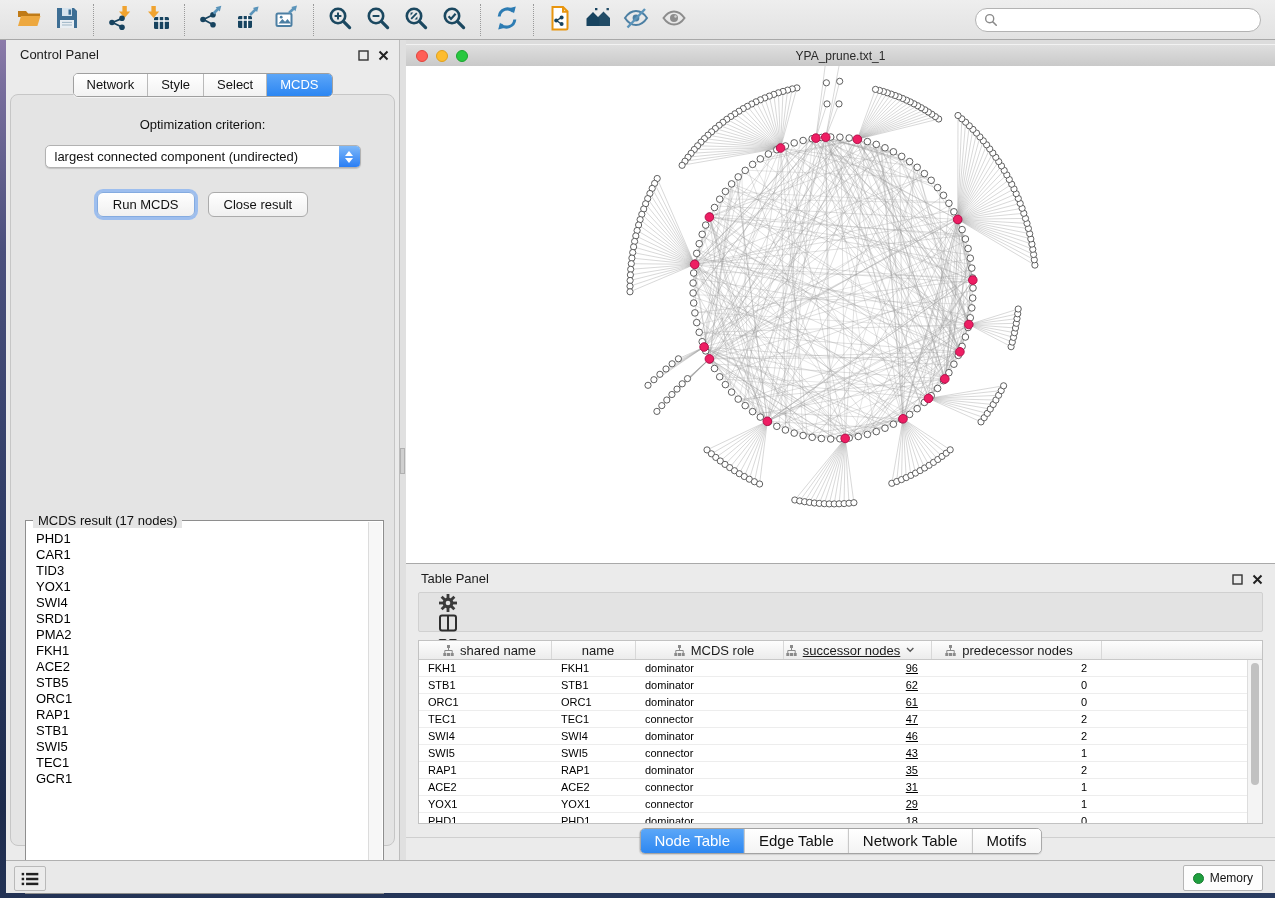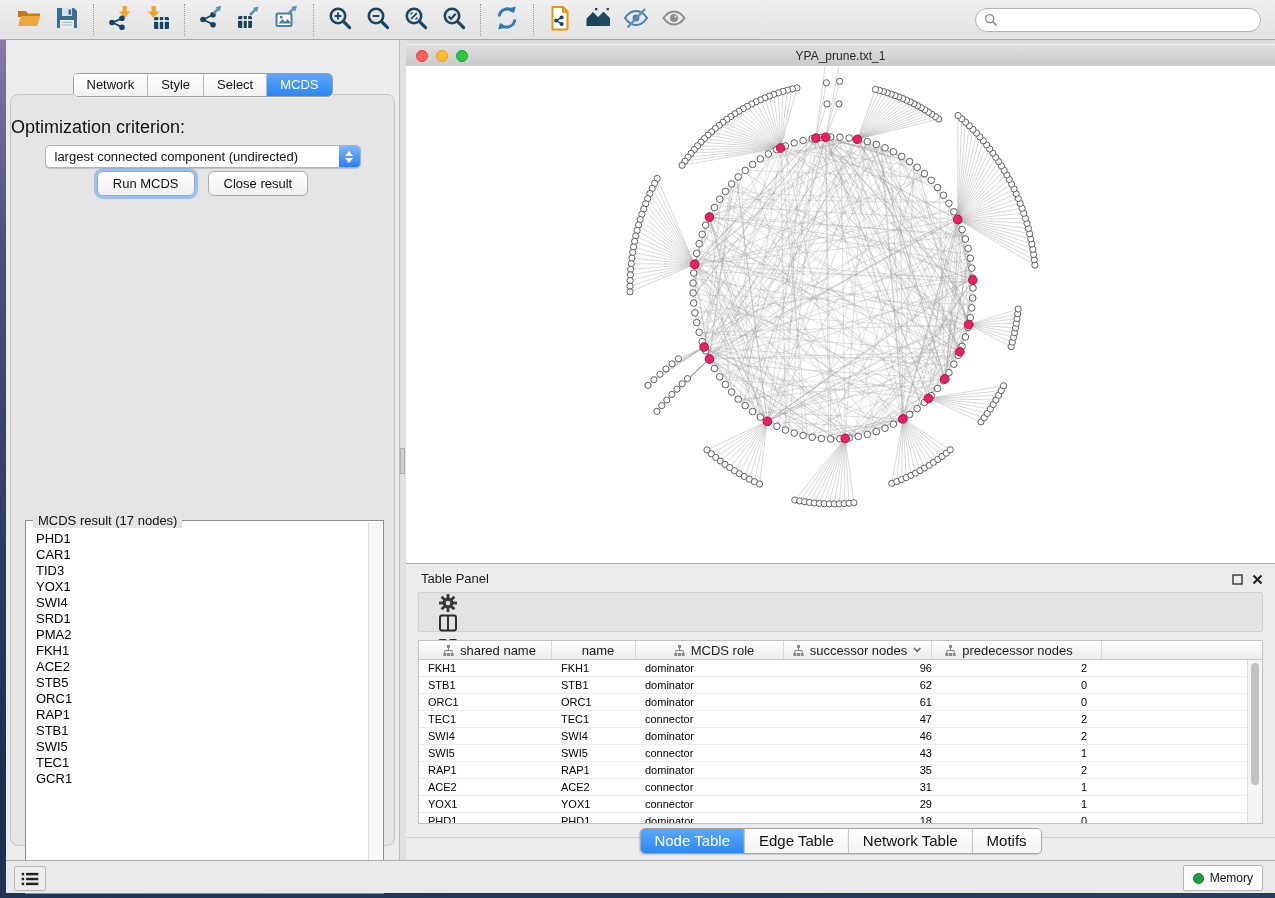--- a/index.html
+++ b/index.html
@@ -23,31 +23,31 @@
   .panel-title{position:absolute;left:14px;top:7px;font-size:13px;color:#1c1c1c;}
   .win-btns{position:absolute;right:10px;top:7px;display:flex;gap:9px;align-items:center;}
   .win-btns svg{width:11px;height:11px;}
   .cp-box{position:absolute;left:4px;right:4px;top:54px;bottom:14px;background:#e4e4e4;border:1px solid #c6c6c6;border-radius:8px;}
   .seg-tabs{position:absolute;left:50%;transform:translateX(-50%);top:33px;display:flex;border:1px solid #9f9f9f;
     border-radius:5px;overflow:hidden;background:#fff;z-index:2;box-shadow:0 1px 0 rgba(255,255,255,.6);justify-content:center;}
   .seg-tab{font-size:13px;padding:3px 13px 4px;background:linear-gradient(#ffffff,#f2f2f2);border:none;
     border-right:1px solid #b9b9b9;color:#111;font-family:"Liberation Sans",sans-serif;cursor:default;}
   .seg-tab:last-child{border-right:none;}
   .seg-tab.active{background:linear-gradient(#5ca6f8,#2c86f2);color:#fff;}
-  .opt-label{position:absolute;left:0;right:0;top:22px;text-align:left;font-size:18px;color:#111;}
+  .opt-label{position:absolute;left:0;right:0;top:22px;text-align:center;font-size:13px;color:#111;}
   .popup{position:absolute;left:50%;transform:translateX(-50%);top:50px;width:316px;height:23px;background:#fff;
     border:1px solid #b2b2b2;border-radius:5px;box-shadow:0 1px 1px rgba(0,0,0,.15);display:flex;align-items:center;box-sizing:border-box;}
   .popup-text{flex:1;font-size:13px;padding-left:9px;color:#111;white-space:nowrap;overflow:hidden;}
   .popup-cap{width:21px;height:21px;border-radius:0 4px 4px 0;background:linear-gradient(#7db8f9,#2a7ef4);
     display:flex;flex-direction:column;align-items:center;justify-content:center;gap:2px;flex:none;}
   .popup-cap .up{width:0;height:0;border-left:4px solid transparent;border-right:4px solid transparent;border-bottom:5px solid #fff;}
   .popup-cap .dn{width:0;height:0;border-left:4px solid transparent;border-right:4px solid transparent;border-top:5px solid #fff;}
   .btn-row{position:absolute;left:0;right:0;top:76px;display:flex;justify-content:center;gap:13px;}
   .aq-btn{font-size:13px;font-family:"Liberation Sans",sans-serif;background:linear-gradient(#ffffff,#f0f0f0);
-    border:1px solid #ababab;border-radius:6px;padding:4px 15px;color:#111;cursor:default;}
+    border:1px solid #ababab;border-radius:6px;padding:4px 15px;color:#111;cursor:default;margin-top:21px;}
   .aq-btn.focused{box-shadow:0 0 0 3px rgba(110,165,245,.6);border-color:#84abe0;}
   .groupbox{position:absolute;left:14px;right:10px;top:425px;height:372px;background:#fff;border:1px solid #8e8e8e;}
   .groupbox-title{position:absolute;top:-8px;left:7px;background:#e4e4e4;padding:0 5px;font-size:13px;color:#111;}
   .mcds-list{position:absolute;left:1px;top:10px;bottom:1px;right:15px;overflow:hidden;padding-left:9px;}
   .mcds-item{font-size:13px;line-height:16px;color:#000;}
   .mcds-scroll{position:absolute;top:1px;bottom:1px;right:1px;width:13px;background:#f7f7f7;border-left:1px solid #dcdcdc;}
   
   .vsplit{position:absolute;left:400px;top:40px;width:6px;height:820px;background:#e0e0e0;border-right:1px solid #a5a5a5;}
   .vsplit .grip{position:absolute;left:0;top:408px;width:5px;height:26px;background:#cfcfcf;border:1px solid #b0b0b0;box-sizing:border-box;}
   
@@ -71,21 +71,21 @@
   .fx{font-family:"DejaVu Serif",serif;font-style:italic;font-size:17px;color:#a8a8a8;}
   .tbl{position:absolute;left:12px;right:12px;top:76px;bottom:36px;background:#fff;border:1px solid #c2c2c2;box-sizing:border-box;overflow:hidden;}
   .tbl-head{display:flex;height:19px;background:linear-gradient(#fdfdfd,#ececec);border-bottom:1px solid #c9c9c9;box-sizing:border-box;}
   .th{display:flex;align-items:center;justify-content:center;gap:6px;font-size:13px;color:#1a1a1a;
     border-right:1px solid #d8d8d8;box-sizing:border-box;height:100%;}
   .th svg{flex:none;}
   .th.filler{border-right:none;flex:1;}
   .r{display:flex;height:16px;border-bottom:1px solid #ededed;align-items:center;}
   .c{font-size:11px;color:#000;box-sizing:border-box;white-space:nowrap;overflow:hidden;}
   .w1{width:133px;padding-left:9px;} .w2{width:84px;padding-left:9px;} .w3{width:148px;padding-left:9px;}
-  .w4{width:148px;text-align:right;} .w5{width:170px;text-align:right;padding-right:15px;}
+  .w4{width:148px;text-align:right;padding-right:14px;text-decoration:underline;} .w5{width:170px;text-align:right;padding-right:15px;}
   .tbl-scroll{position:absolute;right:0;top:19px;bottom:0;width:14px;background:#f4f4f4;border-left:1px solid #ddd;}
   .tbl-thumb{position:absolute;left:3px;top:3px;width:8px;height:122px;border-radius:4px;background:#c1c1c1;}
   .tp-footer{position:absolute;left:0;right:0;bottom:0;height:36px;}
   .tp-footer:before{content:"";position:absolute;left:0;right:0;top:13px;border-top:1px solid #cfcfcf;}
   .bt-tabs{position:absolute;left:50%;transform:translateX(-50%);top:4px;display:flex;border:1px solid #a3a3a3;
     border-radius:5px;overflow:hidden;background:#fff;box-shadow:0 1px 1px rgba(0,0,0,.12);}
   .bt-tab{font-size:15px;padding:3px 14px 4px;background:linear-gradient(#ffffff,#f3f3f3);border:none;
     border-right:1px solid #bcbcbc;color:#111;font-family:"Liberation Sans",sans-serif;cursor:default;}
   .bt-tab:last-child{border-right:none;}
   .bt-tab.active{background:linear-gradient(#5ba7f8,#2d87f1);color:#fff;}
@@ -236,20 +236,31 @@
     <div class="search-wrap">
       <svg viewBox="0 0 16 16">
           <circle cx="6.5" cy="6.5" r="4.6" fill="none" stroke="#8a8a8a" stroke-width="1.6"></circle>
           <path d="M10 10l4 4" stroke="#8a8a8a" stroke-width="1.8" stroke-linecap="round"></path>
         </svg>
       <input type="text" value="" style="">
     </div>
   </div>
 
   <div class="control-panel">
+    <div class="panel-title-row">
+      <span class="panel-title">Control Panel</span>
+      <span class="win-btns">
+        <span><svg viewBox="0 0 11 11">
+              <rect x="1" y="1" width="9" height="9" fill="none" stroke="#333" stroke-width="1.4"></rect>
+            </svg></span>
+        <span><svg viewBox="0 0 11 11">
+              <path d="M1.5 1.5 9.5 9.5M9.5 1.5 1.5 9.5" stroke="#222" stroke-width="2"></path>
+            </svg></span>
+      </span>
+    </div>
     <div class="seg-tabs">
       <button class="seg-tab">Network</button>
       <button class="seg-tab">Style</button>
       <button class="seg-tab">Select</button>
       <button class="seg-tab active">MCDS</button>
     </div>
     <div class="cp-box">
       <div class="opt-label">Optimization criterion:</div>
       <div class="popup">
         <span class="popup-text">largest connected component (undirected)</span>

